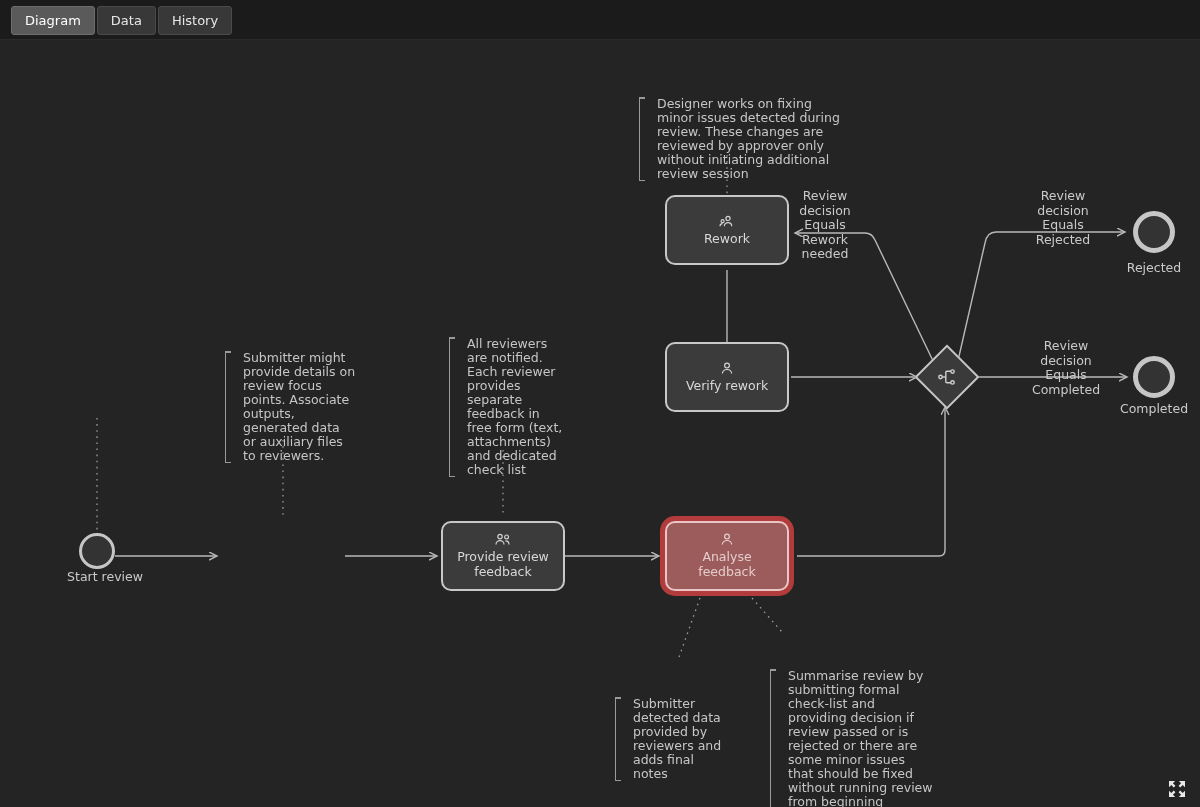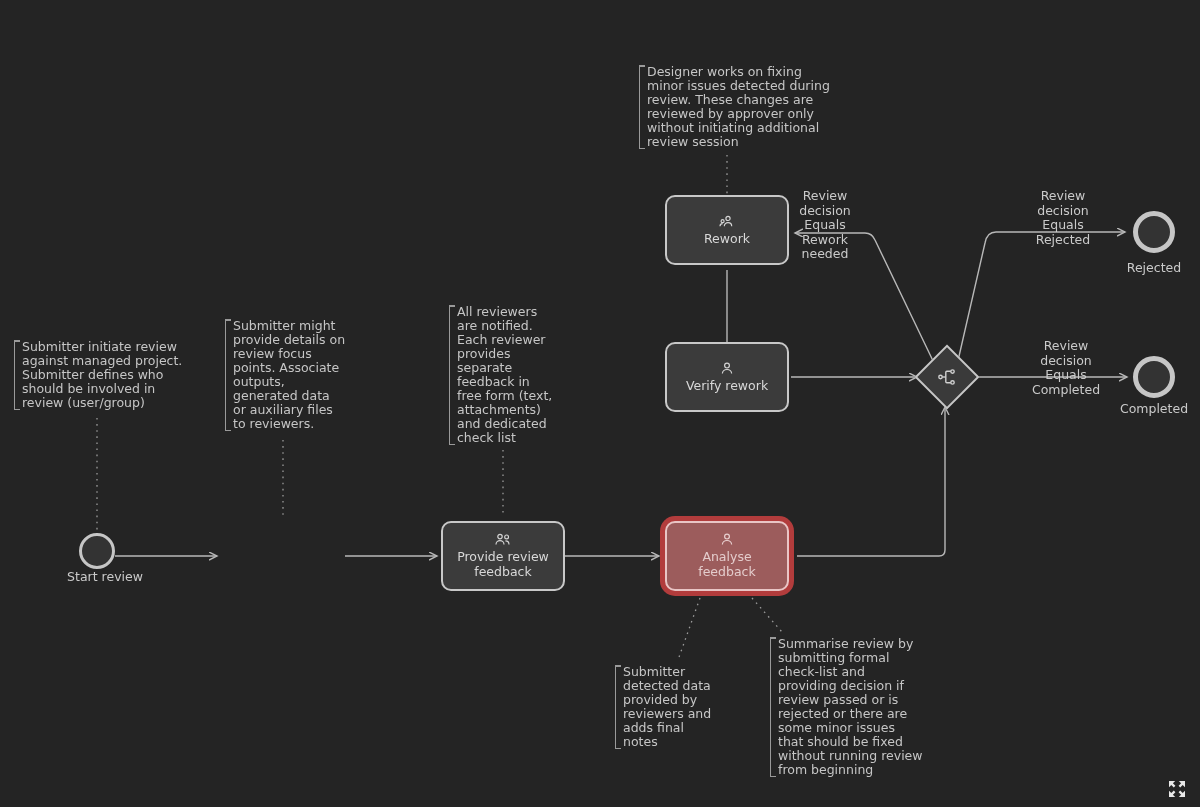--- a/index.html
+++ b/index.html
@@ -152,24 +152,25 @@
     height: 24px;
     pointer-events: none;
   }
 
   
   .annot {
     position: absolute;
     font-size: 12.5px;
     line-height: 14px;
     color: #c6c6c6;
-    padding-left: 7px;
+    padding-left: 17px;
     border-left: 1.5px solid #9a9a9a;
     white-space: pre;
     cursor: pointer;
+    margin-top: 32px;
   }
   .annot::before, .annot::after {
     content: "";
     position: absolute;
     left: -1.5px;
     width: 6px;
     height: 1.5px;
     background: #9a9a9a;
   }
   .annot::before { top: 0; }
@@ -195,20 +196,27 @@
     width: 18px;
     height: 18px;
     cursor: pointer;
   }
 </style>
 </head>
 <body>
 
 <div id="app">
 
+  <div class="topbar">
+    <div class="tabs">
+      <div class="tab active">Diagram</div>
+      <div class="tab">Data</div>
+      <div class="tab">History</div>
+    </div>
+  </div>
 
   <div class="canvas">
 
     <svg class="edges" viewBox="0 0 1200 767">
       <defs>
         <marker id="arrow" markerWidth="10" markerHeight="10" refX="8" refY="4" orient="auto" markerUnits="userSpaceOnUse">
           <path d="M0,0 L8,4 L0,8" fill="none" stroke="#b8b8b8" stroke-width="1.4"></path>
         </marker>
       </defs>
 
@@ -319,25 +327,20 @@
 Equals
 Completed</div>
 
     <div class="annot" style="left:639px; top:25px;">Designer works on fixing
 minor issues detected during
 review. These changes are
 reviewed by approver only
 without initiating additional
 review session</div>
 
-    <div class="annot" style="left:14px; top:300px;">Submitter initiate review
-against managed project.
-Submitter defines who
-should be involved in
-review (user/group)</div>
 
     <div class="annot" style="left:225px; top:279px;">Submitter might
 provide details on
 review focus
 points. Associate
 outputs,
 generated data
 or auxiliary files
 to reviewers.</div>
 

